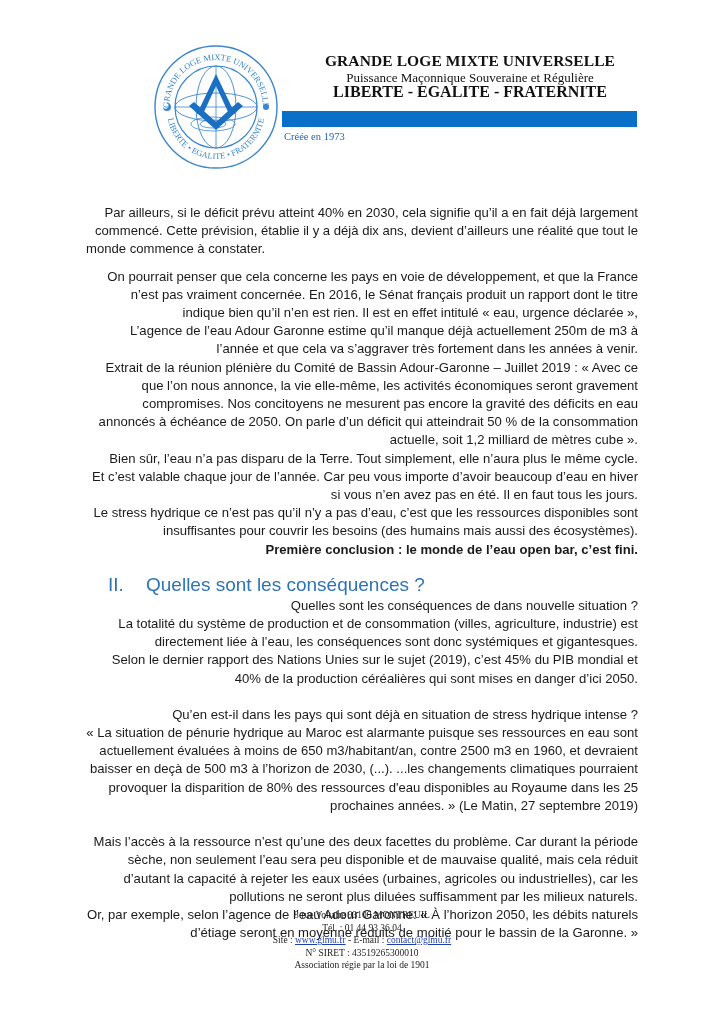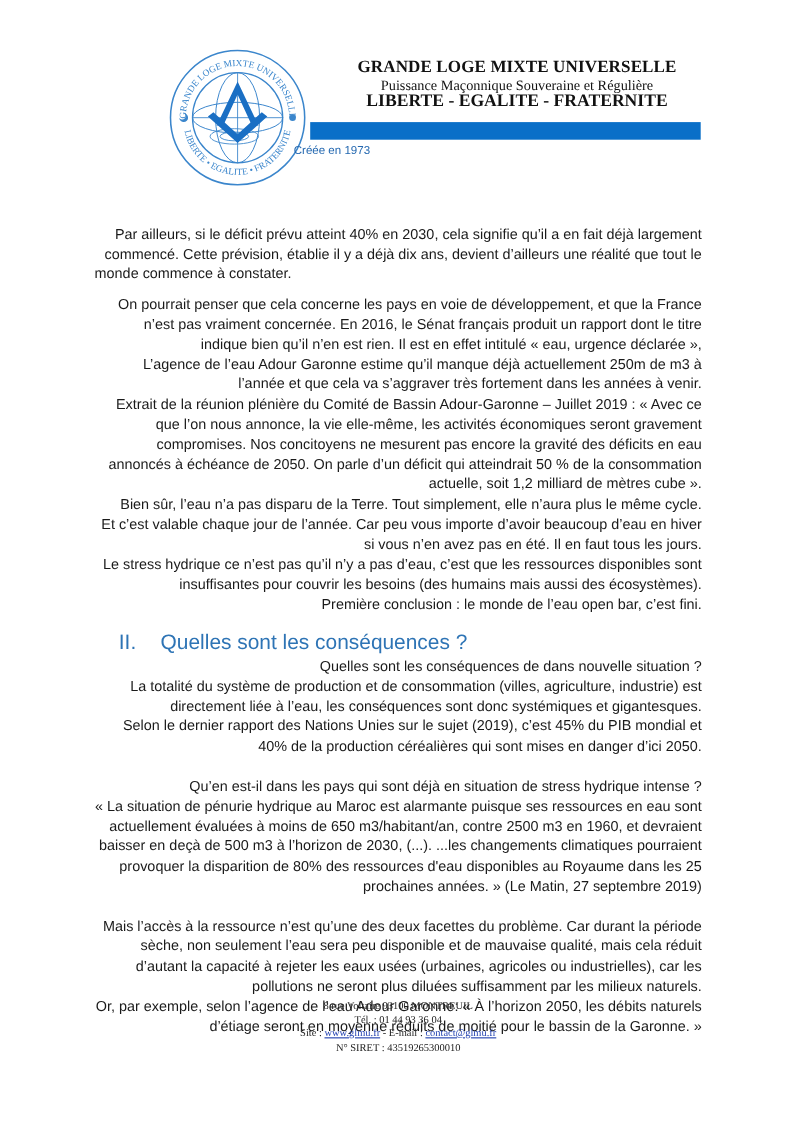--- a/index.html
+++ b/index.html
@@ -7,28 +7,28 @@
   .page { position: absolute; left: 0; top: 0; width: 724px; height: 1024px; background: #fff; }
 
   .logo { position: absolute; left: 153px; top: 44px; width: 126px; height: 126px; }
 
   .org-block { position: absolute; left: 300px; top: 52px; width: 340px; text-align: center; font-family: "Liberation Serif", "DejaVu Serif", serif; color: #111; }
   .org-name { font-weight: bold; font-size: 15.5px; letter-spacing: 0.1px; line-height: 18px; }
   .org-sub { font-size: 13px; line-height: 15px; }
   .org-motto { font-weight: bold; font-size: 16px; line-height: 13px; }
 
   .blue-bar { position: absolute; left: 282px; top: 111px; width: 355px; height: 16px; background: #0a6fc8; }
-  .created { position: absolute; left: 267px; top: 131px; font-family: Liberation Sans, sans-serif; font-size: 10.5px; color: #2468b0; }
+  .created { position: absolute; left: 284px; top: 131px; font-family: Liberation Serif, serif; font-size: 10.5px; color: #2468b0; }
 
   .body-text { position: absolute; left: 86px; top: 204px; width: 552px; font-family: "Liberation Sans", "DejaVu Sans", sans-serif; font-size: 13.1px; line-height: 18.2px; color: #1a1a1a; }
   .body-text p { margin: 0; text-align: right; }
   .body-text .gap { height: 9px; }
   .body-text .gap-line { height: 18px; }
   .justify { text-align: justify; text-align-last: left; }
-  .bold { font-weight: normal; padding-left: 12px; }
+  .bold { font-weight: bold; padding-left: 12px; }
 
   .section-heading { font-family: "Liberation Sans", "DejaVu Sans", sans-serif; font-size: 19px; color: #2e74b5; line-height: 24px; margin-top: 14px; margin-bottom: 0; padding-left: 22px; }
   .section-heading .num { display: inline-block; width: 38px; }
 
   .footer { position: absolute; left: 200px; top: 909px; width: 324px; text-align: center; font-family: "Liberation Serif", "DejaVu Serif", serif; font-size: 9.5px; line-height: 12.5px; color: #222; }
   .footer a { color: #1f3fb0; text-decoration: underline; }
 </style>
 </head>
 <body>
 
@@ -91,15 +91,16 @@
     <p>Or, par exemple, selon l’agence de l’eau Adour Garonne: « À l’horizon 2050, les débits naturels d’étiage seront en moyenne réduits de moitié pour le bassin de la Garonne. »</p>
   </div>
 
   <div class="footer">
     <div>8 rue Voltaire   93100 MONTREUIL</div>
     <div>Tél. : 01 44 93 36 04</div>
     <div>
       <span>Site : </span><a>www.glmu.fr</a><span> - E-mail : </span><a>contact@glmu.fr</a>
     </div>
     <div>N° SIRET : 43519265300010</div>
+    <div>Association régie par la loi de 1901</div>
   </div>
 
 </div>
 
 </body></html>

